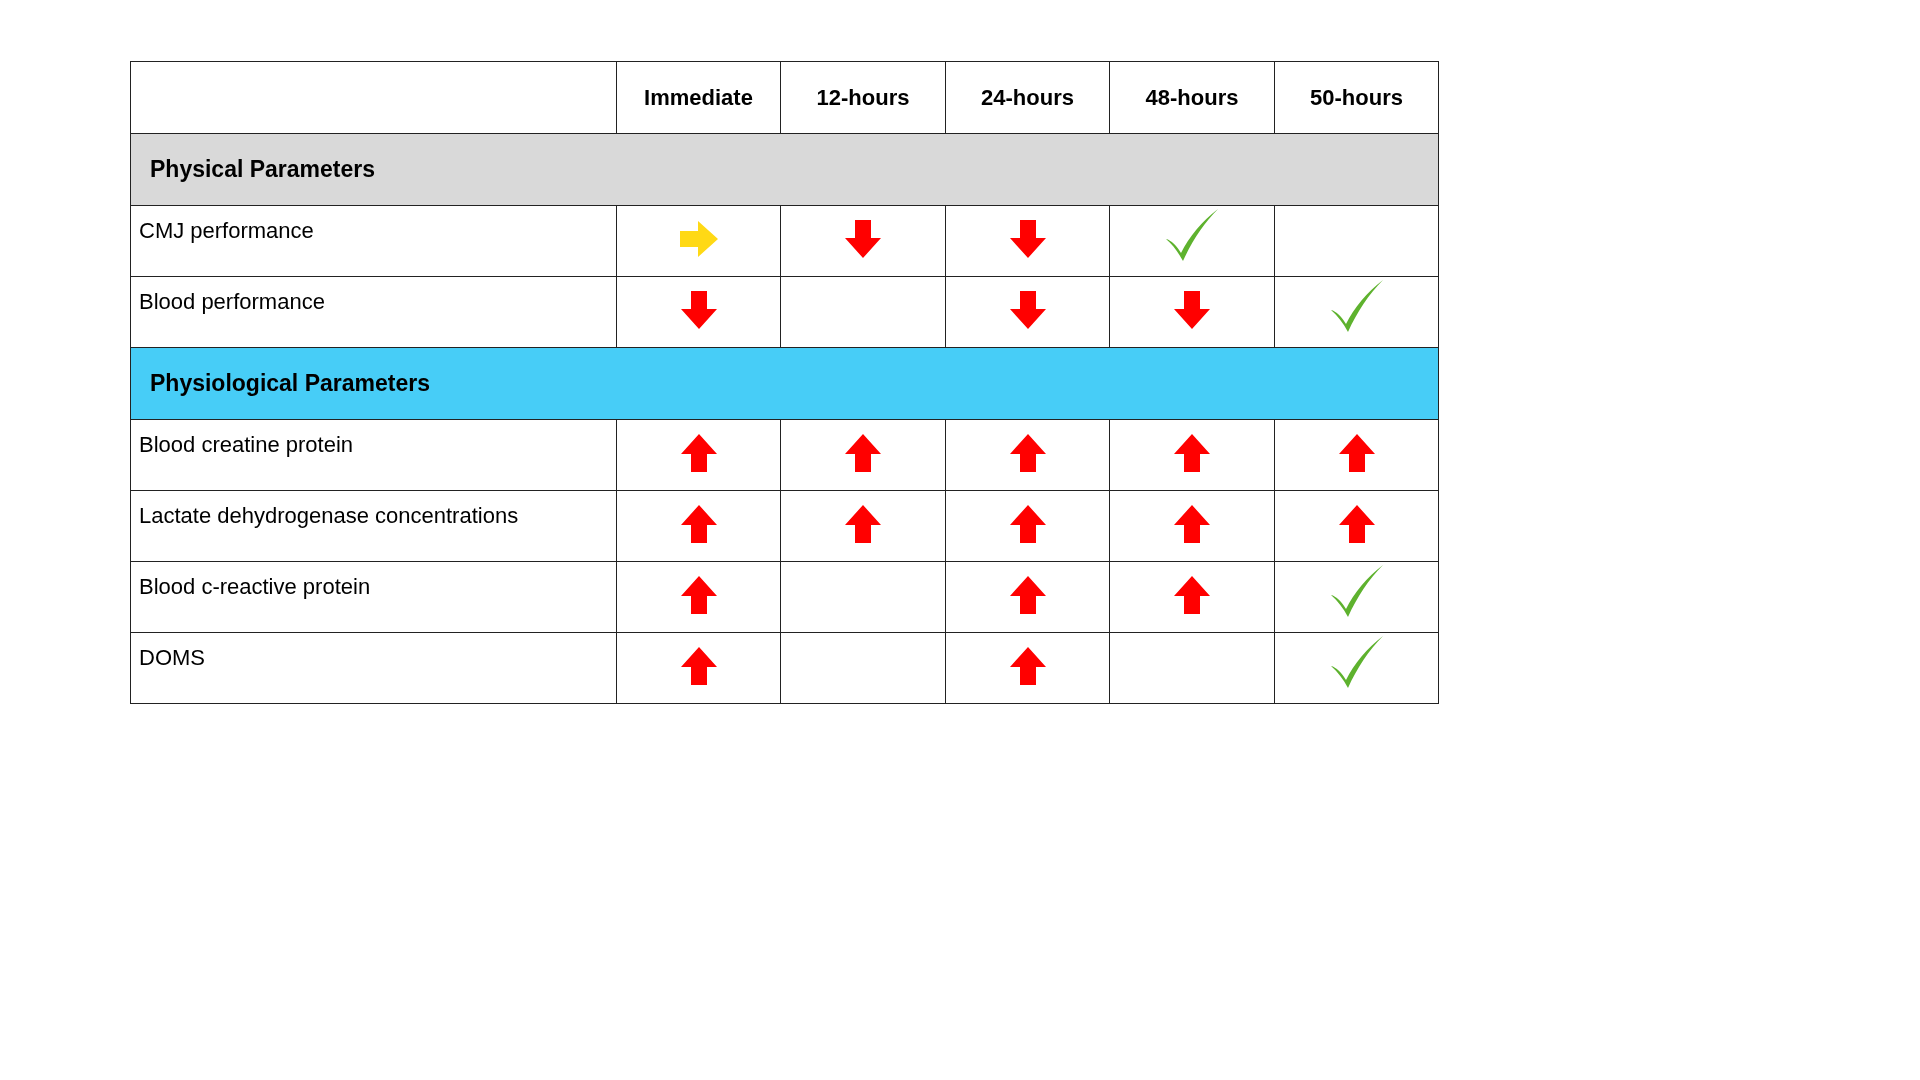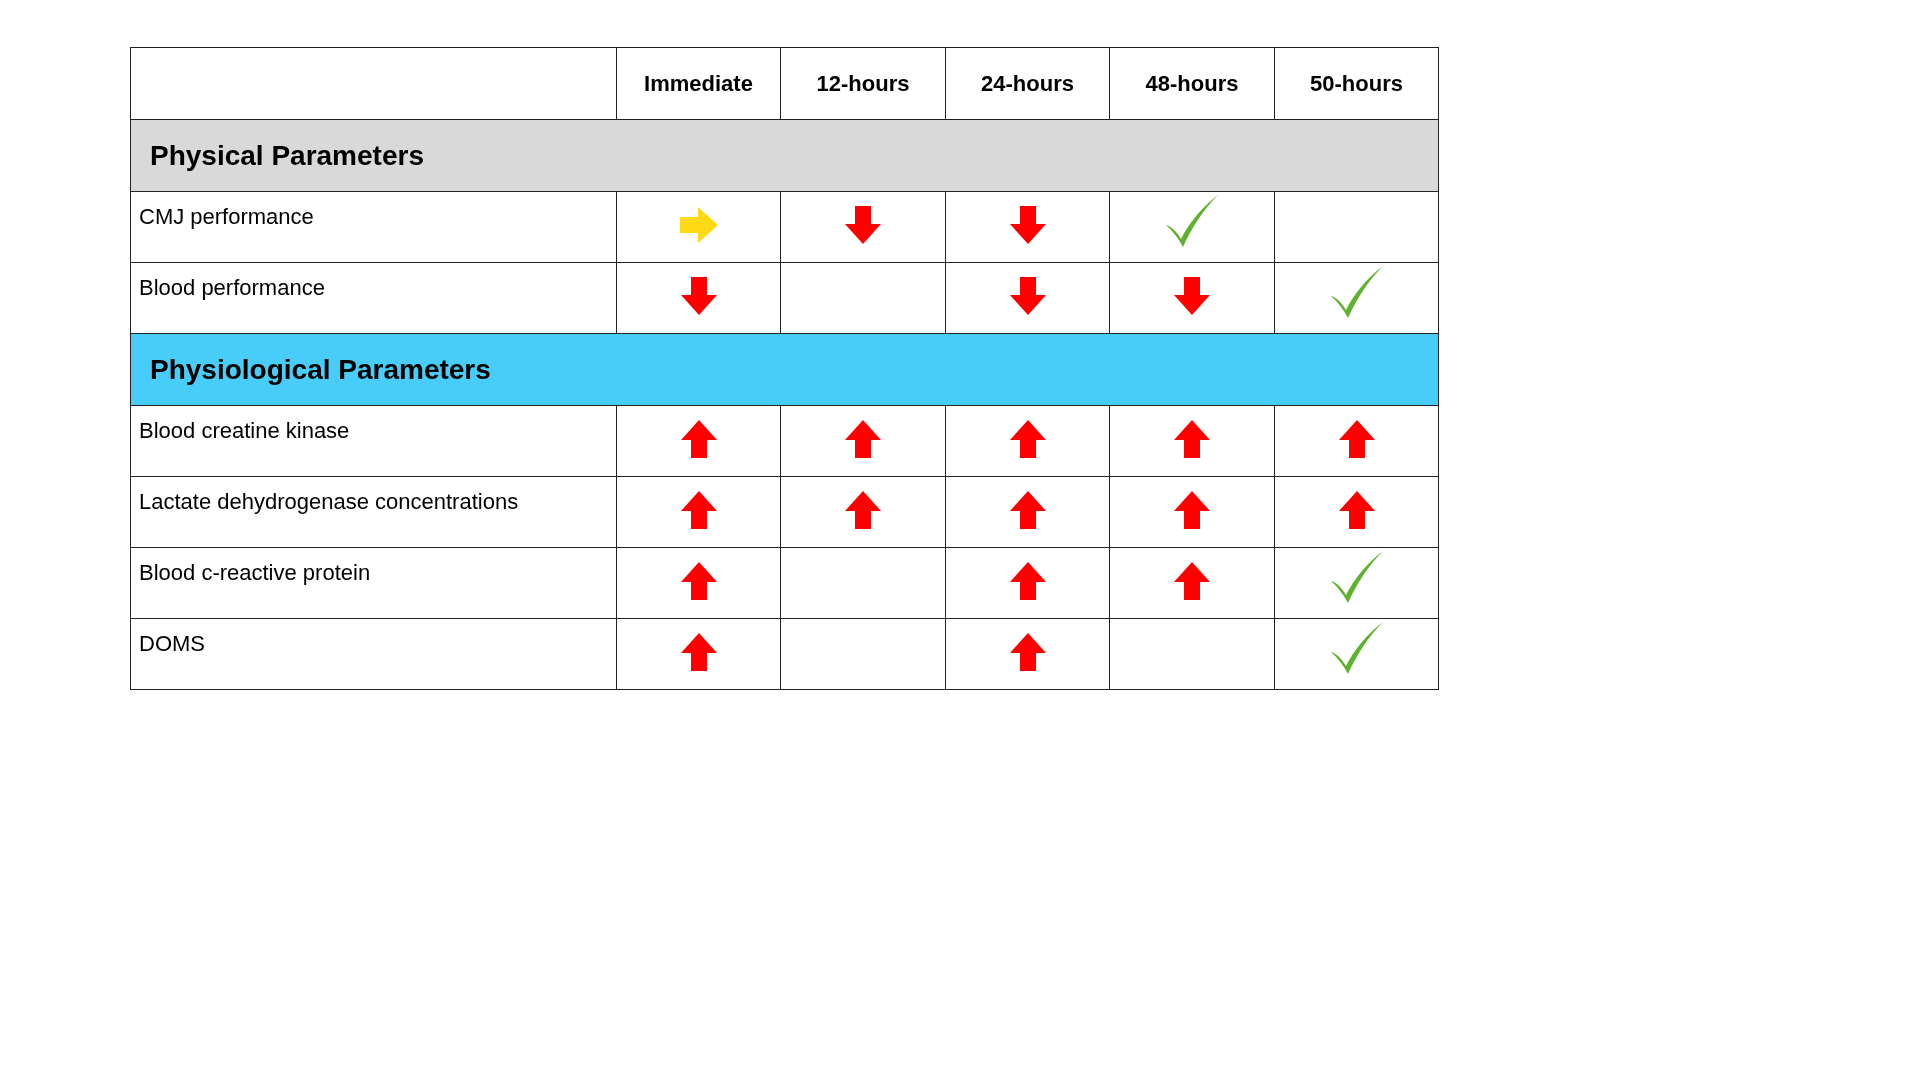--- a/index.html
+++ b/index.html
@@ -1,24 +1,24 @@
 <!DOCTYPE html>
 <html><head>
 <meta charset="utf-8">
 <style>
   html, body { margin: 0; padding: 0; background: #ffffff; }
   body { width: 1568px; height: 880px; position: relative; overflow: hidden;
          font-family: "Liberation Sans", "DejaVu Sans", sans-serif; color: #000; }
-  #table { position: absolute; left: 130px; top: 47px; width: 1308px;
+  #table { position: absolute; left: 130px; top: 61px; width: 1308px;
            border-collapse: collapse; table-layout: fixed; }
   #table td, #table th { border: 1.5px solid #222; padding: 0; }
   #table th { font-weight: bold; font-size: 22px; text-align: center; height: 71px; }
   .label { font-size: 22px; padding-left: 8px !important; vertical-align: top; }
   .label span { display: block; margin-top: 12px; }
-  .section td { height: 71px; font-weight: bold; font-size: 28px; padding-left: 19px !important; vertical-align: middle; }
+  .section td { height: 71px; font-weight: bold; font-size: 23px; padding-left: 19px !important; vertical-align: middle; }
   .datarow td { height: 70px; }
   .cell { text-align: center; vertical-align: middle; }
   .icon { display: inline-block; width: 40px; height: 40px; }
   .icon svg { width: 40px; height: 40px; display: block; }
 </style>
 </head>
 <body>
 
 <table id="table">
   <colgroup>
@@ -77,21 +77,21 @@
             </svg></span></td>
         <td class="cell"><span class="icon" style="margin-top: -8px;"><svg viewBox="0 0 60 60" style="width:60px;height:60px;margin:-10px">
               <path d="M4,34 C9,35 15,41 19,48 C27,32 40,16 56,4 C42,18 30,36 21,56 C16,47 11,40 4,34 Z" fill="#5eb22e"></path>
             </svg></span></td>
       </tr>
       <tr class="section">
         <td colspan="6" style="background: rgb(71, 205, 247);">Physiological Parameters</td>
       </tr>
       <tr class="datarow">
         <td class="label">
-          <span>Blood creatine kinase</span>
+          <span>Blood creatine protein</span>
         </td>
         <td class="cell"><span class="icon"><svg viewBox="0 0 40 40">
               <polygon points="20,1 38,21 28,21 28,39 12,39 12,21 2,21" fill="#ff0000"></polygon>
             </svg></span></td>
         <td class="cell"><span class="icon"><svg viewBox="0 0 40 40">
               <polygon points="20,1 38,21 28,21 28,39 12,39 12,21 2,21" fill="#ff0000"></polygon>
             </svg></span></td>
         <td class="cell"><span class="icon"><svg viewBox="0 0 40 40">
               <polygon points="20,1 38,21 28,21 28,39 12,39 12,21 2,21" fill="#ff0000"></polygon>
             </svg></span></td>

